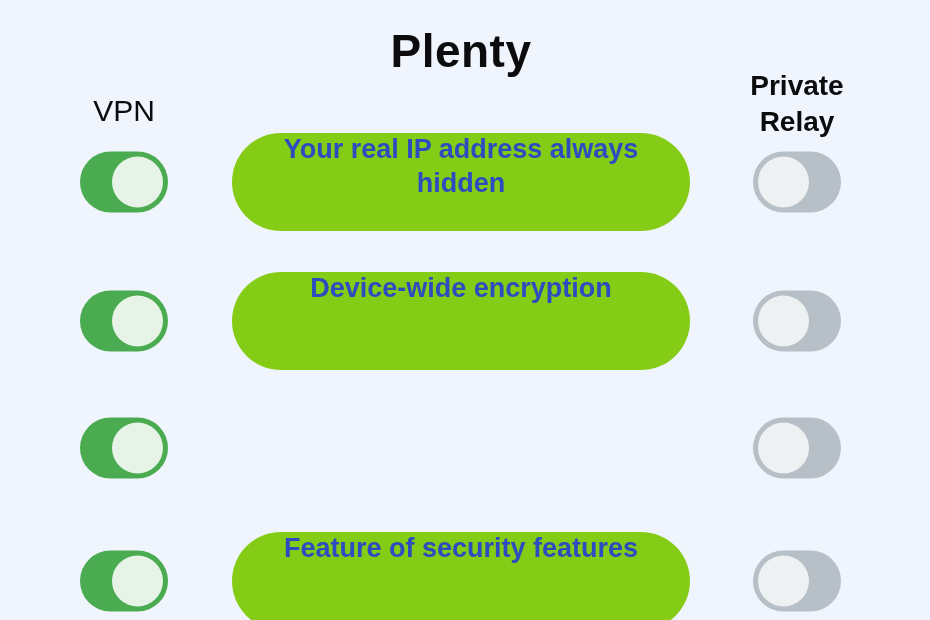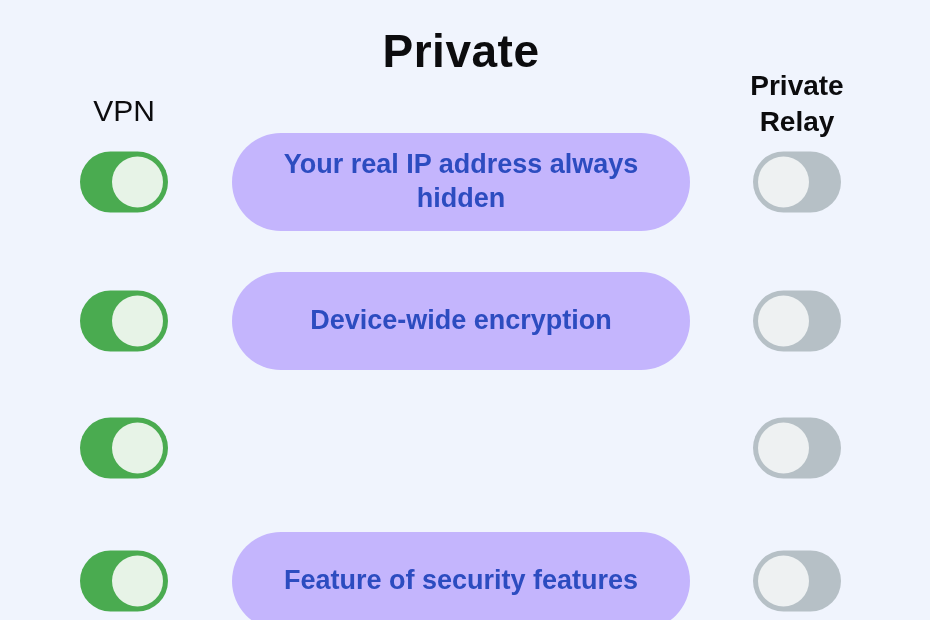--- a/index.html
+++ b/index.html
@@ -24,33 +24,33 @@
     position:absolute;top:50%;transform:translateY(-50%);
     width:88px;height:61px;border-radius:31px;cursor:pointer;
   }
   .toggle.on{background:#4aab50;left:80px;}
   .toggle.off{background:#b6c0c6;left:753px;}
   .knob{position:absolute;top:5px;width:51px;height:51px;border-radius:50%;}
   .on .knob{right:5px;background:#e7f3e7;}
   .off .knob{left:5px;background:#eef1f2;}
   .pill{
     position:absolute;left:232px;top:0;width:458px;height:98px;border-radius:49px;
-    background:#c4b5fd;display:flex;align-items:center;justify-content:center;
+    background:#84cc16;display:flex;justify-content:center;
   }
   .pill span{
     display:block;padding:0 48px;text-align:center;
     font-size:27px;font-weight:600;line-height:1.25;color:#2c4cc0;
   }
 </style>
 </head>
 <body>
 
 <div class="stage">
 
-  <div class="title">Private</div>
+  <div class="title">Plenty</div>
   <div class="vpn-head">VPN</div>
   <div class="pr-head">Private Relay</div>
 
   <div class="row" style="top:133px">
     <div class="toggle on" role="switch" aria-checked="true">
       <div class="knob"></div>
     </div>
     <div class="pill">
       <span>Your real IP address always hidden</span>
     </div>

